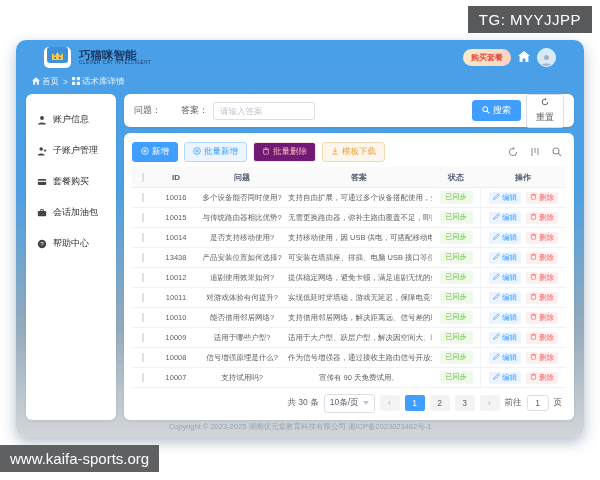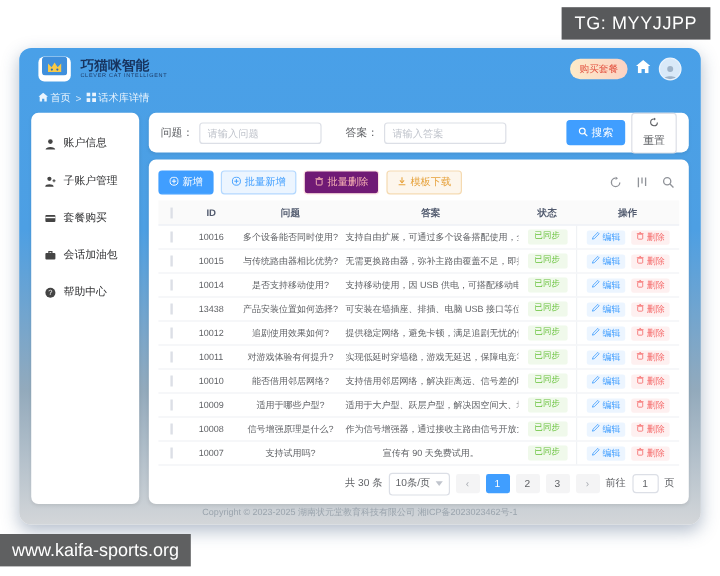--- a/index.html
+++ b/index.html
@@ -19,29 +19,29 @@
     padding:5px 10px;
   }
   .window{
     position:absolute;left:16px;top:40px;width:568px;height:397px;
     border-radius:10px;overflow:hidden;
     background:linear-gradient(180deg,#49a0e8 0%,#4d9fe3 38%,#93aabc 72%,#d3d6d9 100%);
     box-shadow:0 5px 14px rgba(40,70,110,.35);
     display:flex;flex-direction:column;
   }
   
-  .app-header{height:34px;display:flex;align-items:center;padding:0 16px;gap:6px;flex:none;}
+  .app-header{height:34px;display:flex;align-items:center;padding:0 28px;gap:6px;flex:none;}
   .logo-box{width:27px;height:21px;background:#fff;border-radius:5px;display:flex;align-items:center;justify-content:center;flex:none;}
   .logo-text{display:flex;flex-direction:column;line-height:1.05;margin-left:2px;}
   .logo-title{font-size:11.5px;font-weight:bold;color:#17335e;}
   .logo-subtitle{font-size:4.6px;color:#1d3a66;letter-spacing:.6px;}
   .header-spacer{flex:1;}
   .buy-badge{
     background:linear-gradient(90deg,#fdebc9,#fbd2c4);
-    color:#e2503f;font-size:8px;font-weight:normal;
+    color:#e2503f;font-size:8px;font-weight:bold;
     padding:3px 8px;border-radius:9px;cursor:pointer;
   }
   .header-home{width:14px;height:14px;display:flex;align-items:center;justify-content:center;cursor:pointer;}
   .avatar{width:17px;height:17px;border-radius:50%;background:#d9e9f8;display:flex;align-items:flex-end;justify-content:center;overflow:hidden;cursor:pointer;border:1px solid #eaf3fc;}
   
   .breadcrumb{height:16px;display:flex;align-items:center;gap:4px;padding:0 16px;color:#eaf4fd;font-size:8.5px;flex:none;}
   .crumb{display:flex;align-items:center;gap:2px;cursor:pointer;}
   .crumb-sep{opacity:.85;}
   
   .app-body{flex:1;display:flex;gap:8px;padding:4px 10px 0 10px;min-height:0;}
@@ -203,21 +203,20 @@
             </span>
             <span>帮助中心</span>
           </div>
         </div>
     </aside>
 
     <div class="main">
 
       <div class="card search-card">
         <span class="form-label">问题：</span>
-        <input class="form-input" placeholder="请输入问题" style="">
         <span class="gap12"></span>
         <span class="form-label">答案：</span>
         <input class="form-input" placeholder="请输入答案" style="">
         <span class="search-spacer"></span>
         <button class="btn btn-primary">
           <span>
             <svg width="8" height="8" viewBox="0 0 10 10">
                 <circle cx="4" cy="4" r="3" fill="none" stroke="#fff" stroke-width="1.3"></circle>
                 <line x1="6.3" y1="6.3" x2="9.3" y2="9.3" stroke="#fff" stroke-width="1.3"></line>
               </svg>

